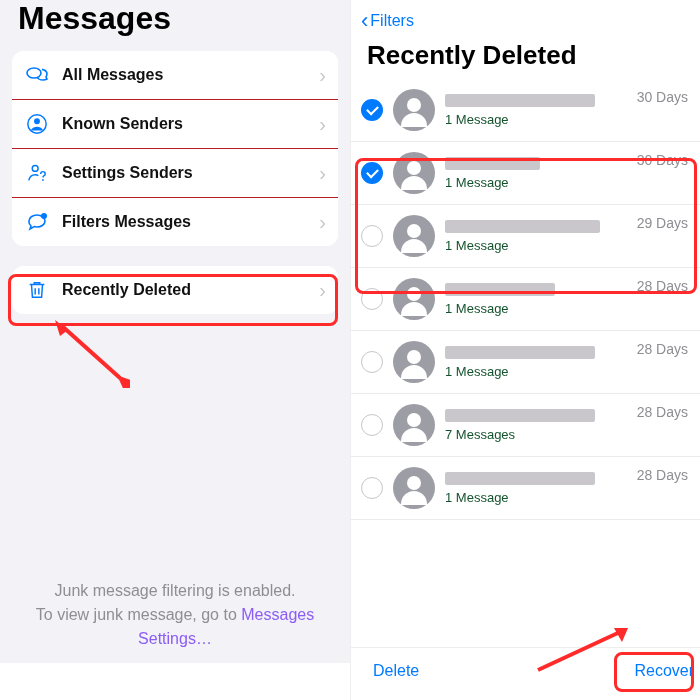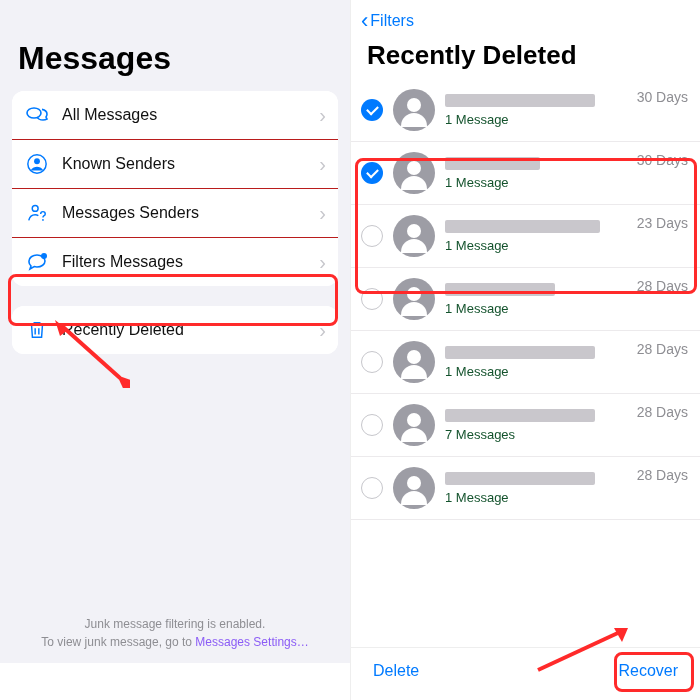--- a/index.html
+++ b/index.html
@@ -6,21 +6,20 @@
   body {
     font-family: -apple-system, "Helvetica Neue", Arial, sans-serif;
     width: 700px; height: 700px;
     display: flex;
     background: #fff;
   }
   .left-pane {
     width: 350px; height: 663px;
     background: #f2f2f7;
     position: relative;
-    padding-top: 40px;
   }
   .right-pane {
     width: 350px; height: 700px;
     background: #fff;
     position: relative;
     border-left: 1px solid #eee;
     display: flex;
     flex-direction: column;
   }
   .msgs-title {
@@ -41,34 +40,34 @@
     background: #fff;
     position: relative;
   }
   .list-row + .list-row { border-top: 1px solid #b91c1c; }
   .row-icon {
     width: 26px; height: 26px;
     margin-right: 12px;
     color: #007aff;
     display: flex; align-items: center; justify-content: center;
   }
-  .row-label { flex: 1; font-size: 16px; color: #111; }
+  .row-label { flex: 1; font-size: 16px; color: #111; font-weight: bold; }
   .chev { color: #c7c7cc; font-size: 20px; }
   .group-gap { height: 20px; }
   .highlight-box {
     position: absolute;
     border: 3px solid #ff2a2a;
     border-radius: 8px;
     pointer-events: none;
   }
   .footer-note {
     position: absolute;
     bottom: 12px; left: 0; right: 0;
     text-align: center;
-    font-size: 12px;
+    font-size: 16px;
     color: #8e8e93;
     padding: 0 20px;
     line-height: 1.5;
   }
   .footer-note .link { color: #8b5cf6; }
   
   .arrow-svg { position: absolute; pointer-events: none; }
 
   
   .nav-row {
@@ -151,21 +150,21 @@
     color: #8e8e93;
     align-self: flex-start;
     margin-top: 0;
     margin-left: 12px;
     white-space: nowrap;
   }
   .toolbar {
     display: flex;
     justify-content: space-between;
     align-items: center;
-    padding: 14px 22px 20px 22px;
+    padding: 14px 6px 20px 22px;
     font-size: 16px;
     color: #007aff;
     border-top: 1px solid #eee;
   }
   .toolbar .btn { cursor: pointer; }
 </style>
 </head>
 <body>
 
 <div class="left-pane">
@@ -195,21 +194,21 @@
     </div>
     <div class="list-row">
       <span class="row-icon">
         <svg width="22" height="22" viewBox="0 0 24 24" fill="none" stroke="#007aff" stroke-width="1.6">
           <circle cx="10" cy="7" r="3.2"></circle>
             <path d="M3 20c1-4 4-6 7-6 1.3 0 2.5.3 3.5.9"></path>
           <path d="M16 13c0-1.5 1.2-2.5 2.5-2.5S21 11.5 21 13c0 1.2-.8 1.7-1.6 2.2-.6.4-.9.8-.9 1.8"></path>
           <circle cx="18.5" cy="19.5" r="1" fill="#007aff" stroke="none"></circle>
         </svg>
       </span>
-      <span class="row-label">Messages Senders</span>
+      <span class="row-label">Settings Senders</span>
       <span class="chev">›</span>
     </div>
     <div class="list-row">
       <span class="row-icon">
         <svg width="24" height="24" viewBox="0 0 24 24" fill="none" stroke="#007aff" stroke-width="1.6">
           <path d="M4 11c0-3.3 3.6-6 8-6s8 2.7 8 6-3.6 6-8 6c-1 0-2-.1-2.8-.4L5 19l1-3c-1.3-1.1-2-2.5-2-4z"></path>
           <circle cx="19" cy="6" r="3" fill="#007aff" stroke="none"></circle>
         </svg>
       </span>
       <span class="row-label">Filters Messages</span>
@@ -277,21 +276,21 @@
         </div>
         <div class="days">30 Days</div>
       </div>
       <div class="conv-row">
         <div class="check unchecked"></div>
         <div class="avatar"></div>
         <div class="conv-text">
           <div class="redact-name" style="width:155px"></div>
           <div class="conv-sub">1 Message</div>
         </div>
-        <div class="days">23 Days</div>
+        <div class="days">29 Days</div>
       </div>
       <div class="conv-row">
         <div class="check unchecked"></div>
         <div class="avatar"></div>
         <div class="conv-text">
           <div class="redact-name" style="width:110px"></div>
           <div class="conv-sub">1 Message</div>
         </div>
         <div class="days">28 Days</div>
       </div>

